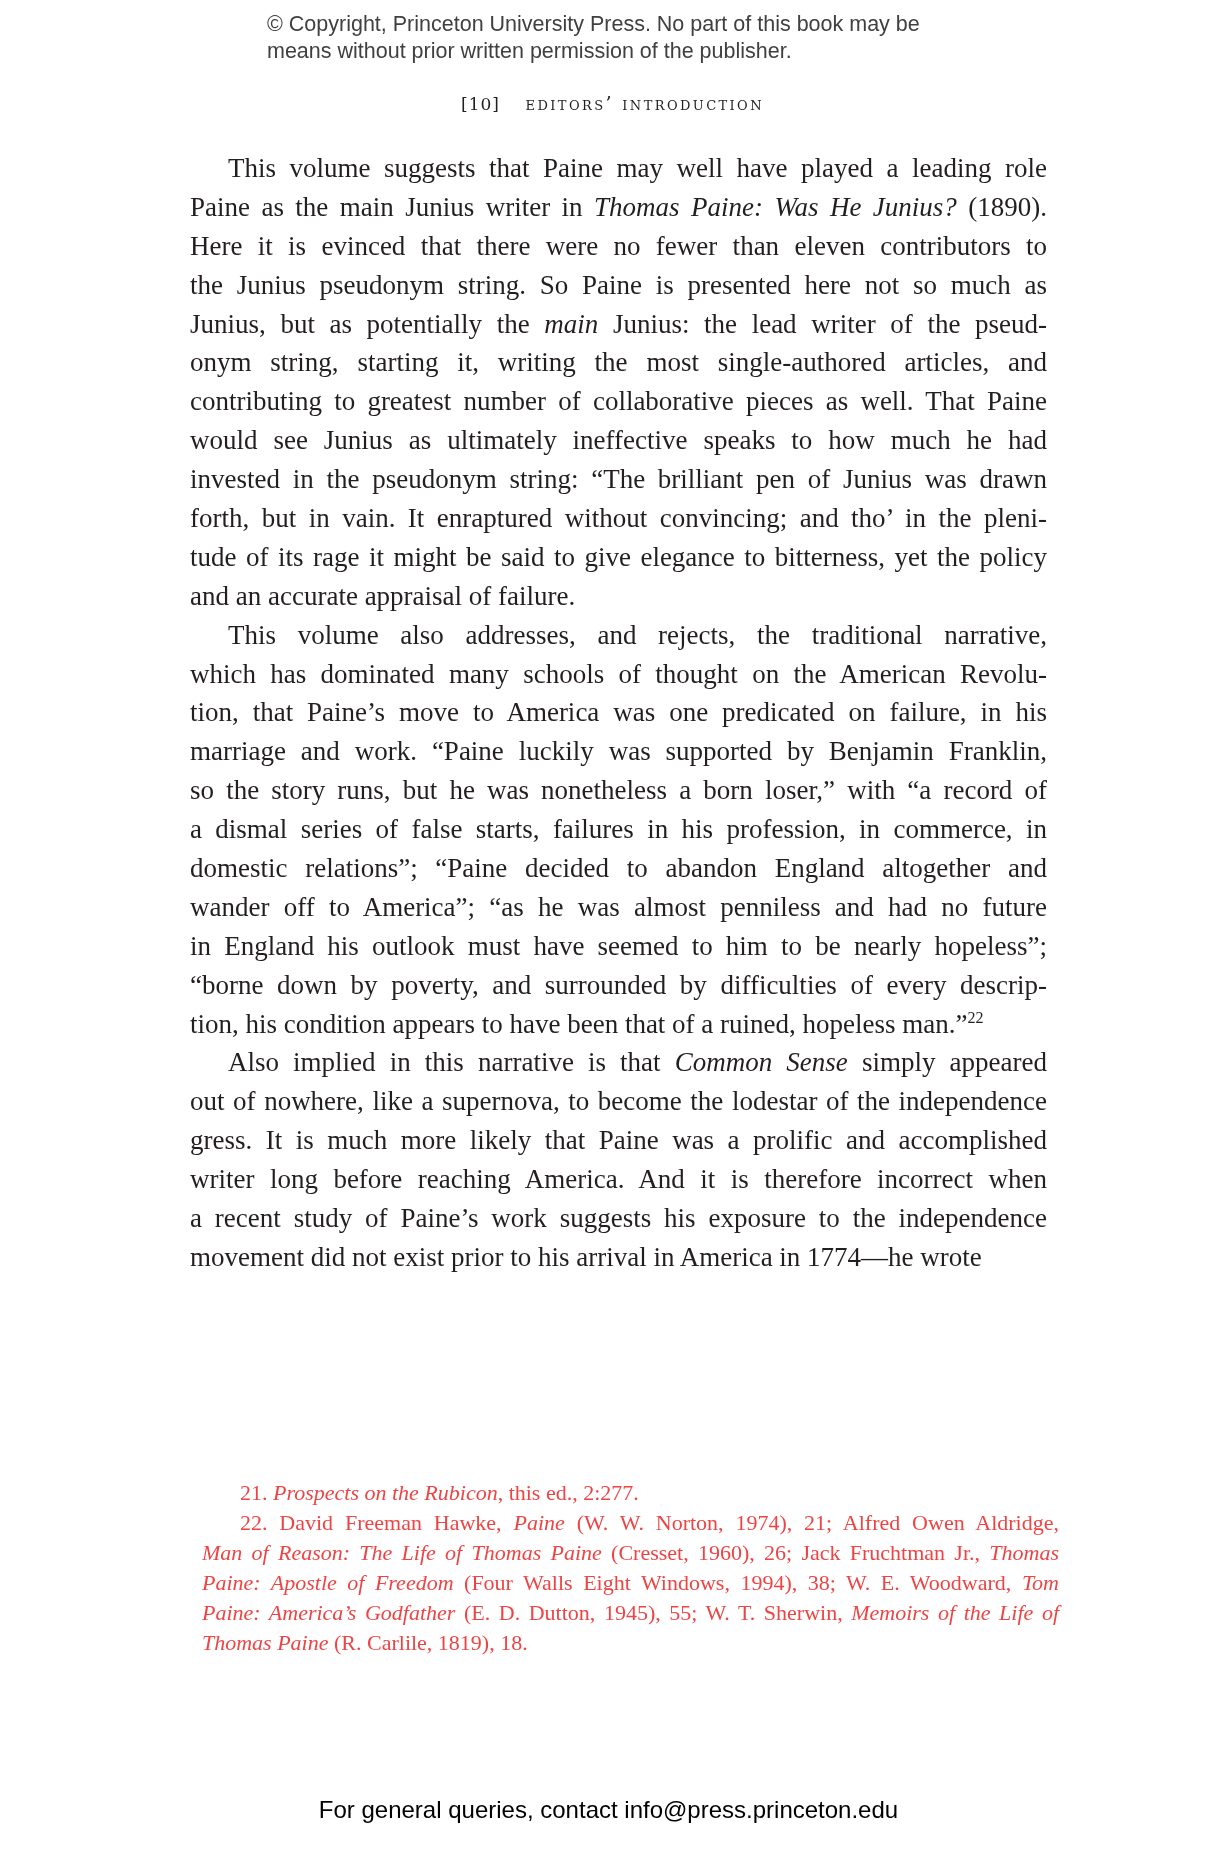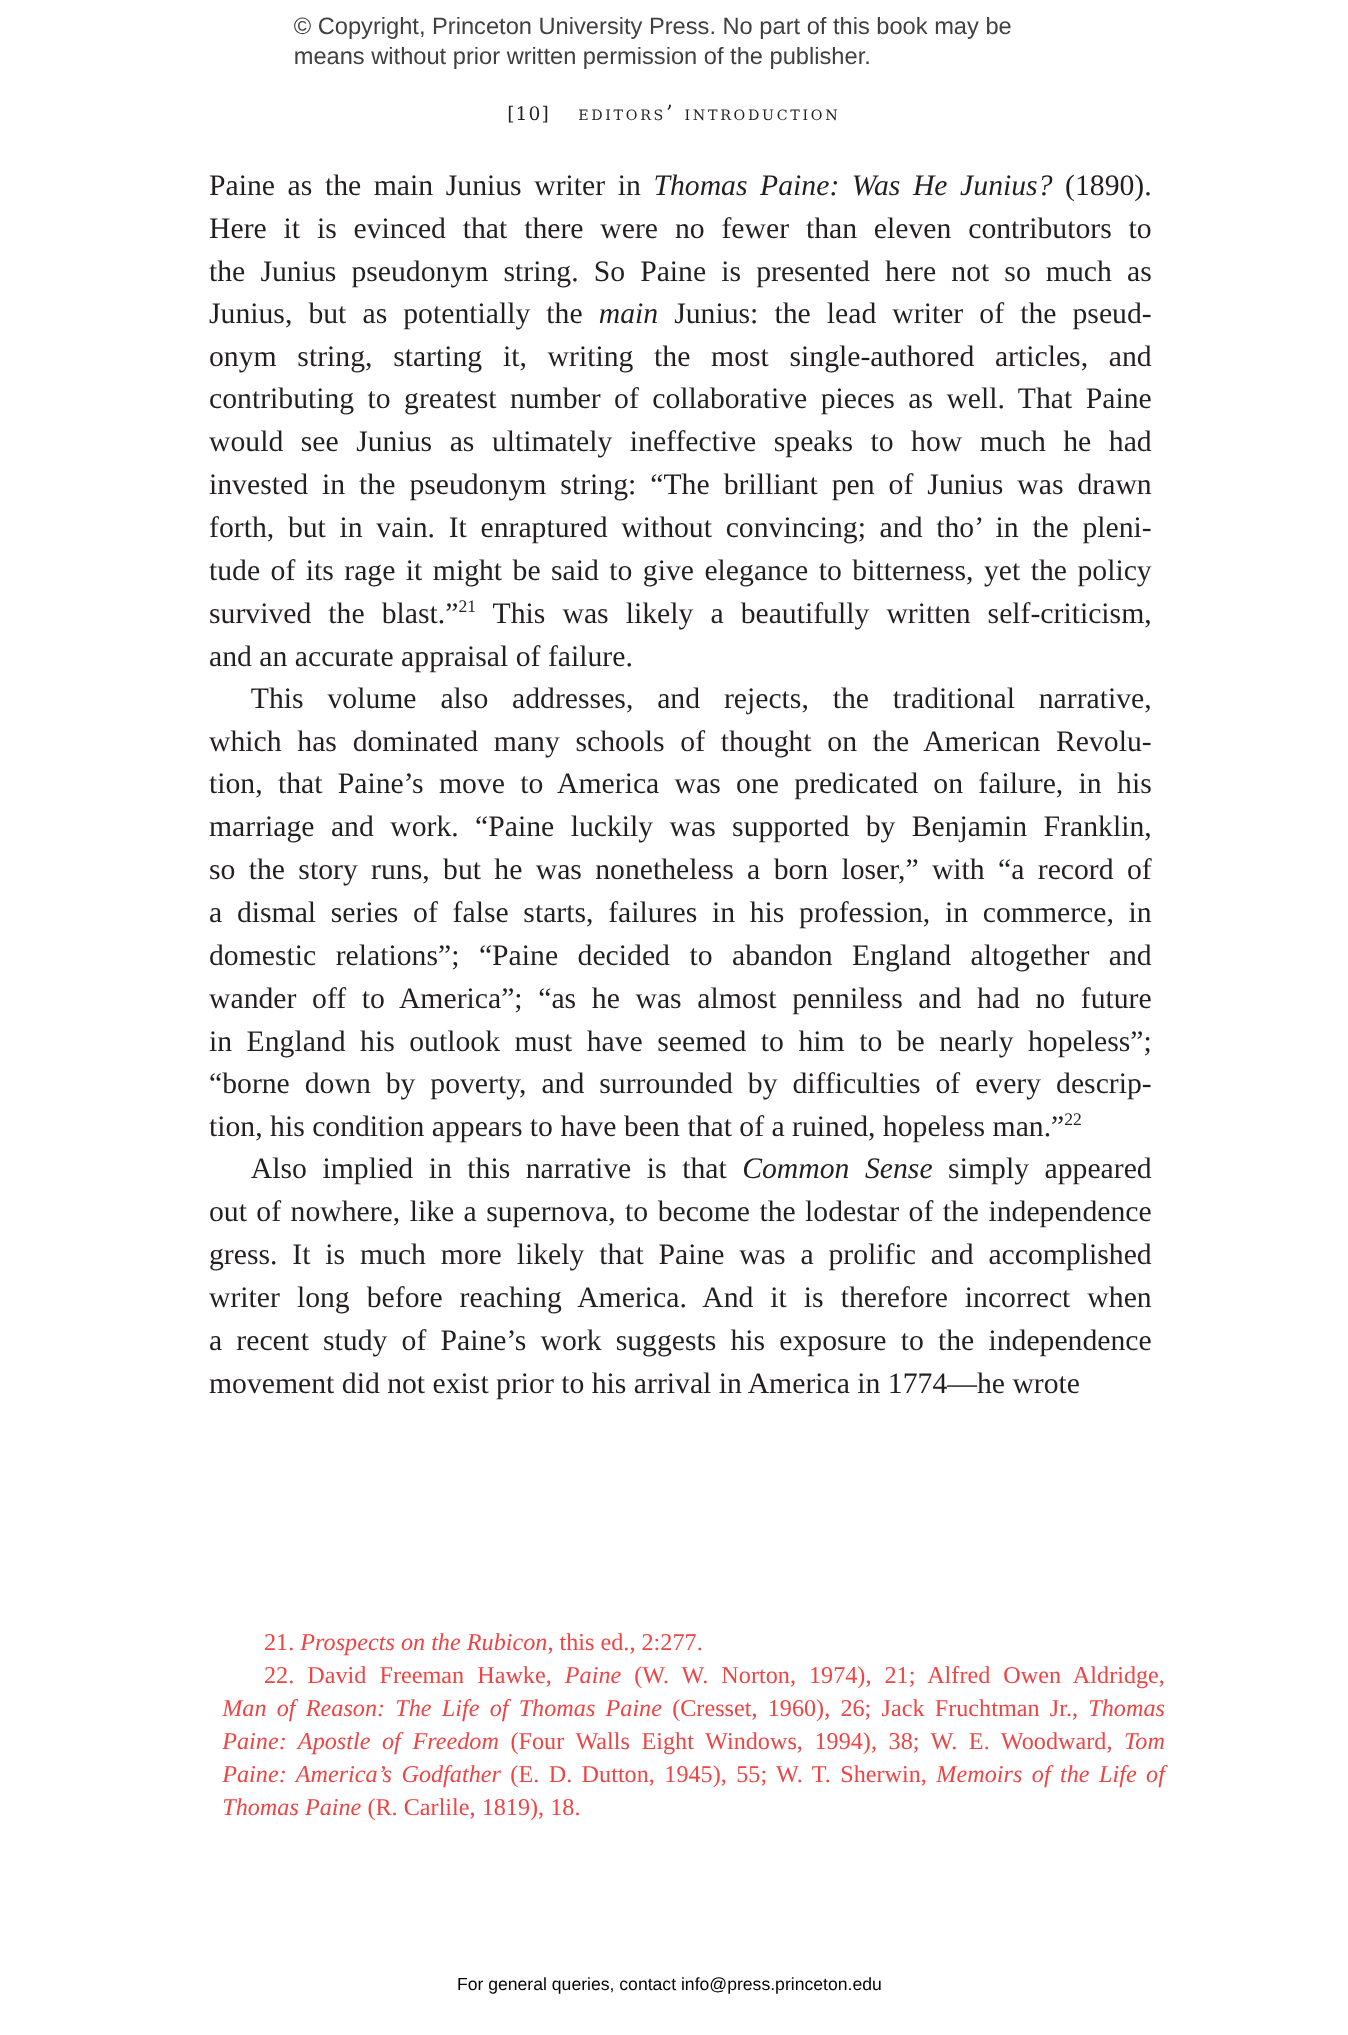--- a/index.html
+++ b/index.html
@@ -85,51 +85,51 @@
     .fline.last { text-align-last: left; }
     .fline.indent { padding-left: 38px; }
 
     .contact {
       position: absolute;
       left: 0;
       width: 1225px;
       top: 1796px;
       text-align: center;
       font-family: "Liberation Sans", sans-serif;
-      font-size: 16px;
+      font-size: 24px;
       color: #000000;
     }
     .contact span { margin-left: -8px; }
   </style>
 </head>
 <body>
 
 <div class="notice">
   <div>© Copyright, Princeton University Press. No part of this book may be</div>
   <div>means without prior written permission of the publisher.</div>
 </div>
 
 <div class="running-head">
   <span class="folio">[10]</span>
   <span class="title">EDITORS’ INTRODUCTION</span>
 </div>
 
 <div class="body-text" id="body-text">
     <div>
+      <span class="line indent">This volume suggests that Paine may well have played a leading role</span>
       <span class="line">Paine as the main Junius writer in <i>Thomas Paine: Was He Junius?</i> (1890).</span>
       <span class="line">Here it is evinced that there were no fewer than eleven contributors to</span>
       <span class="line">the Junius pseudonym string. So Paine is presented here not so much as</span>
       <span class="line">Junius, but as potentially the <i>main</i> Junius: the lead writer of the pseud-</span>
       <span class="line">onym string, starting it, writing the most single-authored articles, and</span>
       <span class="line">contributing to greatest number of collaborative pieces as well. That Paine</span>
       <span class="line">would see Junius as ultimately ineffective speaks to how much he had</span>
       <span class="line">invested in the pseudonym string: “The brilliant pen of Junius was drawn</span>
       <span class="line">forth, but in vain. It enraptured without convincing; and tho’ in the pleni-</span>
       <span class="line">tude of its rage it might be said to give elegance to bitterness, yet the policy</span>
-      <span class="line">survived the blast.”<sup class="fn">21</sup> This was likely a beautifully written self-criticism,</span>
       <span class="line last">and an accurate appraisal of failure.</span>
     </div>
     <div>
       <span class="line indent">This volume also addresses, and rejects, the traditional narrative,</span>
       <span class="line">which has dominated many schools of thought on the American Revolu-</span>
       <span class="line">tion, that Paine’s move to America was one predicated on failure, in his</span>
       <span class="line">marriage and work. “Paine luckily was supported by Benjamin Franklin,</span>
       <span class="line">so the story runs, but he was nonetheless a born loser,” with “a record of</span>
       <span class="line">a dismal series of false starts, failures in his profession, in commerce, in</span>
       <span class="line">domestic relations”; “Paine decided to abandon England altogether and</span>

